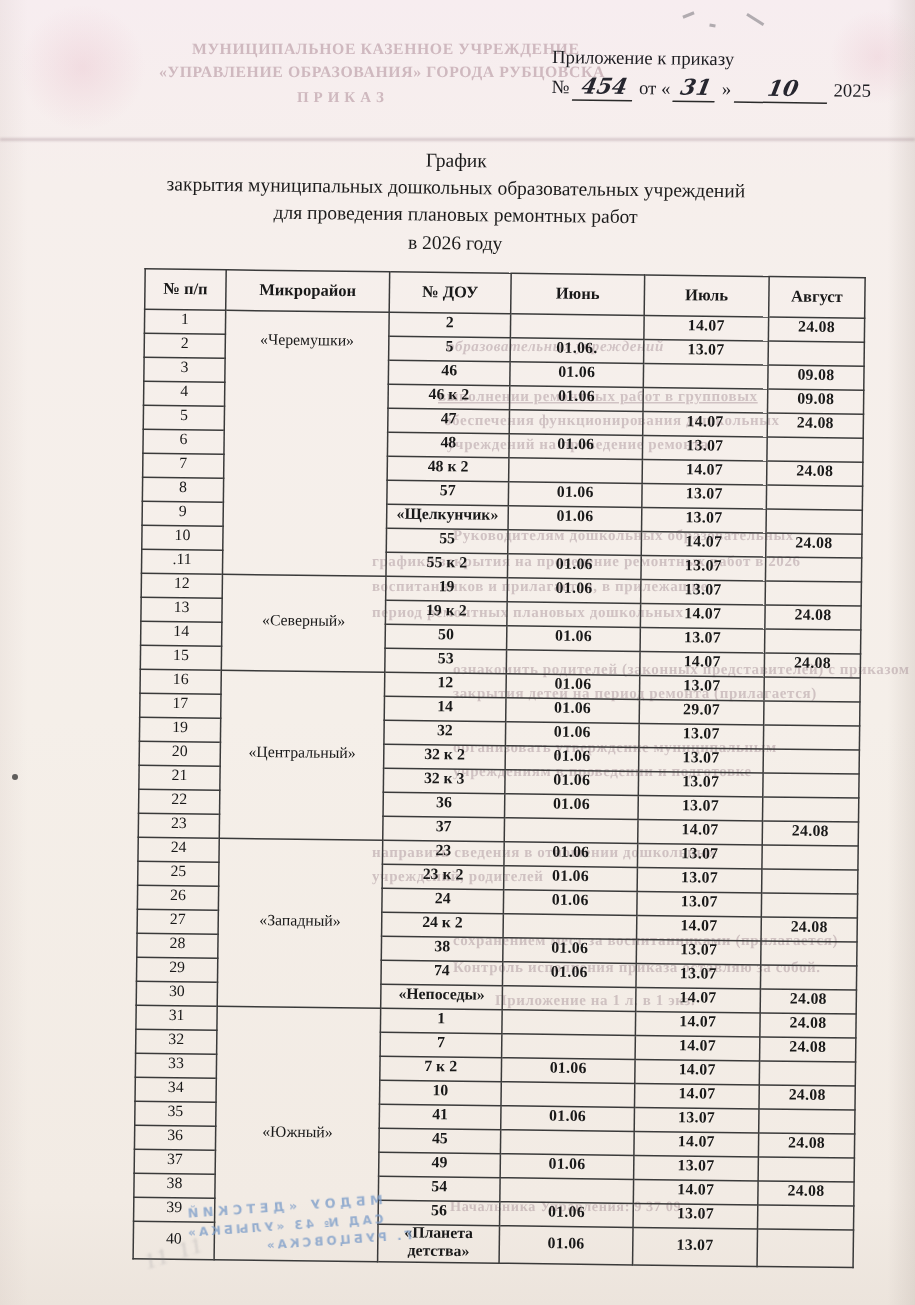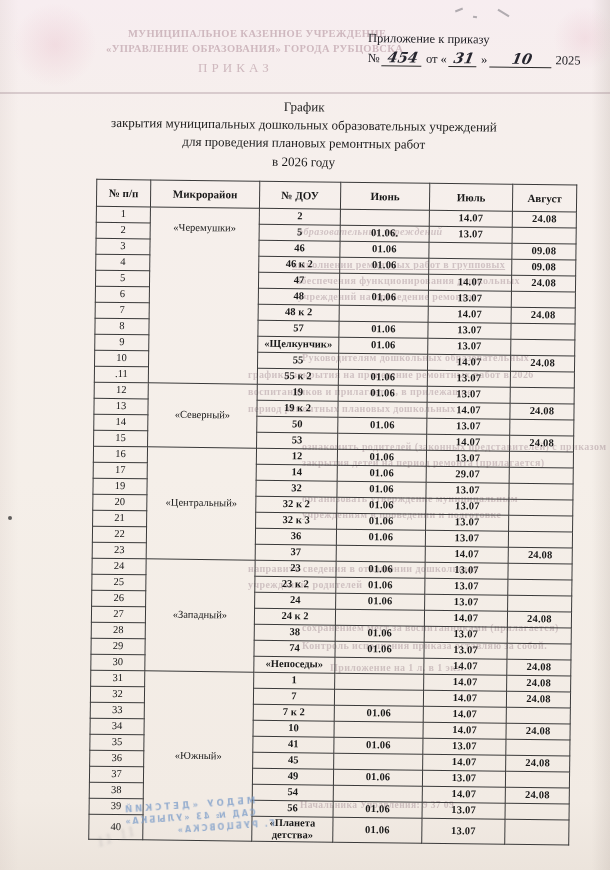--- a/index.html
+++ b/index.html
@@ -59,21 +59,21 @@
 </style>
 </head>
 <body>
 
 <div class="page">
 
   <div class="bleed-layer" id="bleed-layer">
     <div class="bleed-rule"></div>
   <div class="frag hdr" style="left: 128px; top: 28px; font-size: 10.5px; font-weight: bold;">МУНИЦИПАЛЬНОЕ КАЗЕННОЕ УЧРЕЖДЕНИЕ</div>
       <div class="frag hdr" style="left: 106px; top: 43px; font-size: 10.5px; font-weight: bold;">«УПРАВЛЕНИЕ ОБРАЗОВАНИЯ» ГОРОДА РУБЦОВСКА</div>
-      <div class="frag hdr" style="left: 198px; top: 60px; font-size: 13px; font-weight: normal;">П Р И К А З</div>
+      <div class="frag hdr" style="left: 198px; top: 60px; font-size: 10px; font-weight: bold;">П Р И К А З</div>
       <div class="frag" style="left: 298px; top: 226px; font-size: 10px; font-style: italic;">образовательных учреждений</div>
       <div class="frag" style="left: 292px; top: 259px; font-size: 10px; text-decoration: underline;">выполнении ремонтных работ в групповых</div>
       <div class="frag" style="left: 296px; top: 275px; font-size: 10px;">обеспечения функционирования дошкольных</div>
       <div class="frag" style="left: 298px; top: 291px; font-size: 10px;">учреждений на проведение ремонта</div>
       <div class="frag" style="left: 302px; top: 352px; font-size: 10px;">Руководителям дошкольных образовательных</div>
       <div class="frag" style="left: 248px; top: 369px; font-size: 10px;">графики закрытия на проведение ремонтных работ в 2026</div>
       <div class="frag" style="left: 248px; top: 386px; font-size: 10px;">воспитанников и прилагается, в прилежащие</div>
       <div class="frag" style="left: 248px; top: 403px; font-size: 10px;">период ремонтных плановых дошкольных</div>
       <div class="frag" style="left: 302px; top: 441px; font-size: 10px;">ознакомить родителей (законных представителей) с приказом</div>
       <div class="frag" style="left: 302px; top: 457px; font-size: 10px;">закрытия детей на период ремонта (прилагается)</div>

